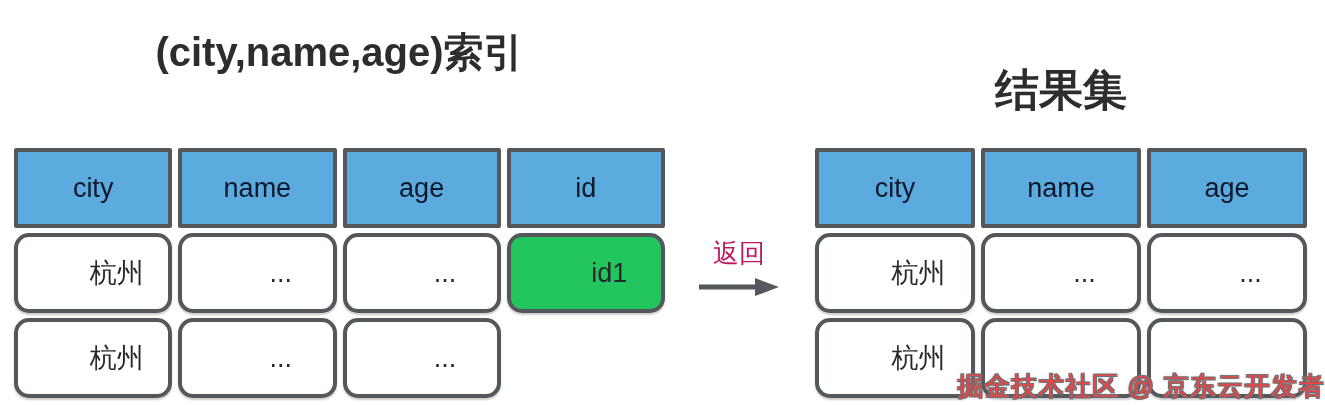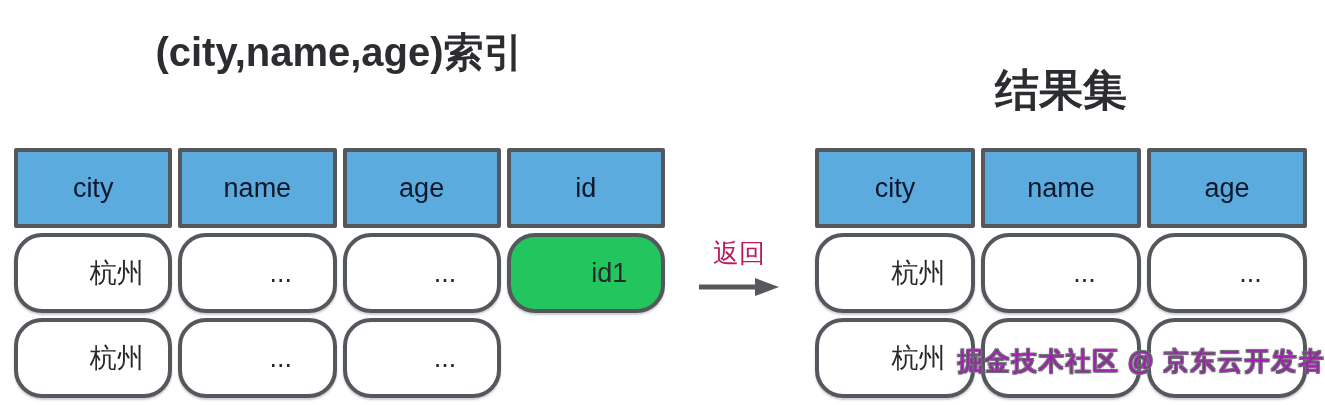--- a/index.html
+++ b/index.html
@@ -43,44 +43,44 @@
   .hdr-cell {
     background: #5babdf;
     border: 4px solid #54585c;
     border-radius: 2px;
     display: flex; align-items: center; justify-content: center;
     font-size: 27px; color: #0f172a;
   }
   .data-cell {
     background: #ffffff;
     border: 4px solid #54585c;
-    border-radius: 28px;
+    border-radius: 15px;
     box-shadow: 0 2px 2px rgba(85, 88, 92, 0.30);
     display: flex; align-items: center; justify-content: center;
     font-size: 27px; color: #26282b; padding-left: 47px;
   }
   .data-cell.green { background: #22c55e; }
 
   .arrow-group {
     position: absolute;
     left: 694px; top: 238px; width: 90px;
     text-align: center;
   }
   .arrow-label {
     font-size: 26px; color: #be185d; line-height: 30px;
     display: block;
   }
   .arrow-glyph { display: block; margin: 8px auto 0 auto; }
 
   .watermark {
     position: absolute;
-    right: 0px; top: 344px;
+    right: 0px; top: 369px;
     font-size: 26px;
     letter-spacing: 1px;
-    color: #a21caf;
+    color: #ef4444;
     white-space: nowrap;
     text-shadow:
       1px 1px 0 #6c6f73, -1px -1px 0 #6c6f73,
       1px -1px 0 #6c6f73, -1px 1px 0 #6c6f73,
       0 0 3px #8a8d90;
     pointer-events: none;
   }
 </style>
 </head>
 <body>

